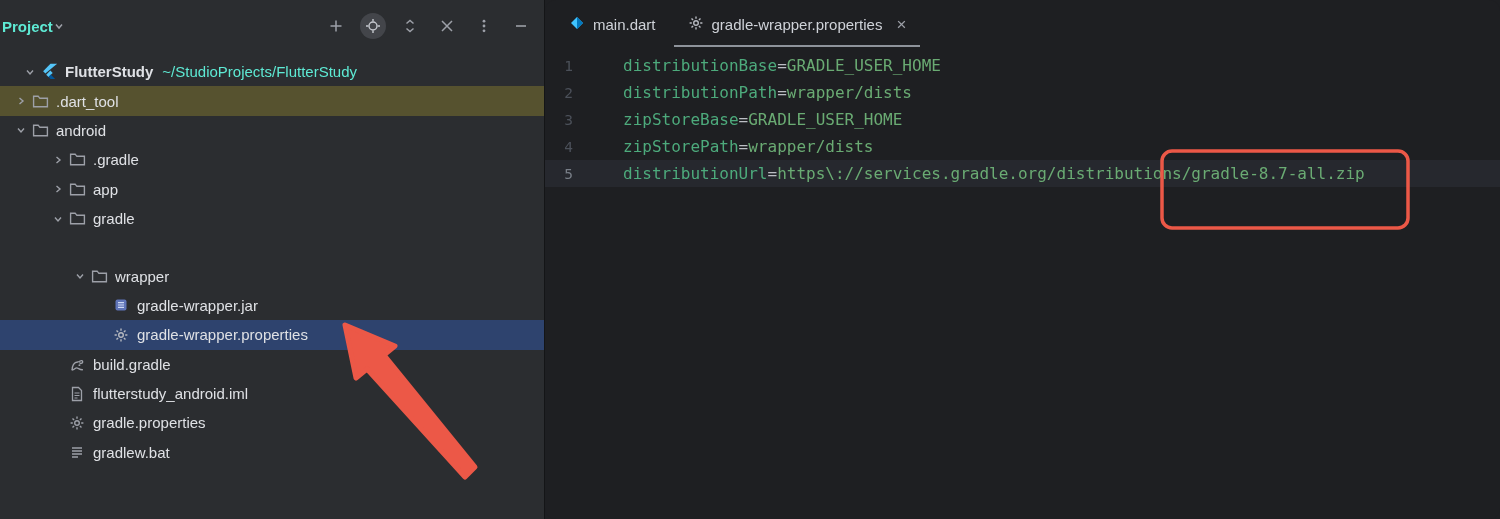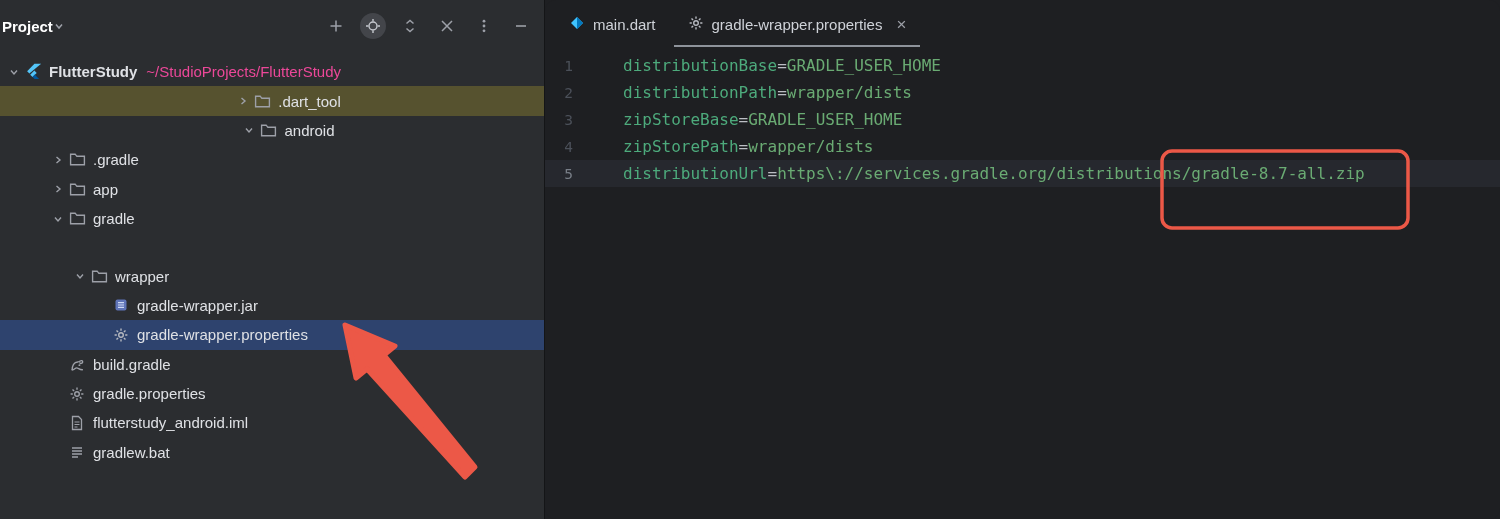--- a/index.html
+++ b/index.html
@@ -6,43 +6,43 @@
   html,body { width:1500px; height:519px; overflow:hidden; background:#1e1f22;
               font-family:"Liberation Sans", sans-serif; }
   .app { position:relative; width:1500px; height:519px; display:flex; }
 
   
   .project-panel { position:relative; width:544px; height:519px; background:#2b2d30;
                    flex:0 0 544px; overflow:hidden; }
   .panel-divider { position:absolute; left:544px; top:0; width:1px; height:519px;
                    background:#141517; z-index:5; }
   .panel-header { height:52px; display:flex; align-items:center; padding:0 10px 0 2px; }
-  .panel-title { display:flex; align-items:center; color:#ffffff;
+  .panel-title { display:flex; align-items:center; color:#5eead4;
                  font-size:15px; font-weight:700; cursor:default; }
   .panel-toolbar { margin-left:auto; display:flex; align-items:center; gap:11px; }
   .tbtn { width:26px; height:26px; display:flex; align-items:center; justify-content:center;
           border-radius:13px; }
   .tbtn.active-bg { background:#43454a; }
 
   
   .tree { position:absolute; top:57px; left:0; right:0; }
   .trow { display:flex; align-items:center; height:29.4px; width:100%;
           color:#dfe1e5; font-size:15px; white-space:nowrap; cursor:default; }
   .trow.olive   { background:#56522f; }
   .trow.selected{ background:#2e436e; }
-  .lvl0 { padding-left:4px; }
-  .lvl1 { padding-left:30px;justify-content:center; }
+  .lvl0 { padding-left:20px; }
+  .lvl1 { padding-left:11px; }
   .lvl2 { padding-left:48px; }
   .lvl3 { padding-left:70px;margin-top:28px; }
   .lvl4 { padding-left:92px; }
   .chev { flex:0 0 20px; display:flex; align-items:center; justify-content:center; }
   .ic   { flex:0 0 18px; height:18px; margin-right:7px; display:flex;
           align-items:center; justify-content:center; }
   .root-name { font-weight:700; }
-  .root-path { color:#ec4899; font-weight:400; margin-left:9px; }
+  .root-path { color:#5eead4; font-weight:400; margin-left:9px; }
 
   
   .editor { position:relative; flex:1; height:519px; background:#1e1f22; margin-left:1px;border-radius:11px; }
   .tab-bar { height:48px; display:flex; align-items:stretch; padding-left:8px; }
   .tab { position:relative; display:flex; align-items:center; padding:0 16px;
          color:#cfd2d8; font-size:15px; gap:8px; cursor:default; }
   .tab .close { color:#9da0a8; font-size:17px; margin-left:6px; line-height:1; }
   .tab.active::after { content:""; position:absolute; left:2px; right:2px; bottom:1px;
                        height:2px; background:#8e939b; }
 
@@ -260,38 +260,38 @@
               <circle cx="9.8" cy="8.6" r="0.9" fill="#9da0a8"></circle>
             </svg>
         </span>
         <span>build.gradle</span>
       </div>
 
       <div class="trow lvl2">
         <span class="chev"></span>
         <span class="ic">
           <svg width="16" height="16" viewBox="0 0 16 16">
+              <path d="M3.5 1.5h6l3 3v10h-9z" fill="none" stroke="#9da0a8" stroke-width="1.3"></path>
+              <path d="M5.5 7h5M5.5 9.5h5M5.5 12h3" stroke="#9da0a8" stroke-width="1"></path>
+            </svg>
+        </span>
+        <span>flutterstudy_android.iml</span>
+      </div>
+
+      <div class="trow lvl2">
+        <span class="chev"></span>
+        <span class="ic">
+          <svg width="16" height="16" viewBox="0 0 16 16">
               <g stroke="#9da0a8" stroke-width="1.4" fill="none">
                 <circle cx="8" cy="8" r="2.3"></circle>
                 <path d="M8 1.6v2.2M8 12.2v2.2M1.6 8h2.2M12.2 8h2.2M3.5 3.5l1.6 1.6M10.9 10.9l1.6 1.6M12.5 3.5l-1.6 1.6M5.1 10.9l-1.6 1.6"></path>
               </g>
             </svg>
         </span>
         <span>gradle.properties</span>
-      </div>
-
-      <div class="trow lvl2">
-        <span class="chev"></span>
-        <span class="ic">
-          <svg width="16" height="16" viewBox="0 0 16 16">
-              <path d="M3.5 1.5h6l3 3v10h-9z" fill="none" stroke="#9da0a8" stroke-width="1.3"></path>
-              <path d="M5.5 7h5M5.5 9.5h5M5.5 12h3" stroke="#9da0a8" stroke-width="1"></path>
-            </svg>
-        </span>
-        <span>flutterstudy_android.iml</span>
       </div>
 
 
       <div class="trow lvl2">
         <span class="chev"></span>
         <span class="ic">
           <svg width="16" height="16" viewBox="0 0 16 16">
               <path d="M3 4h10M3 7h10M3 10h10M3 13h6" stroke="#9da0a8" stroke-width="1.3"></path>
             </svg>
         </span>

